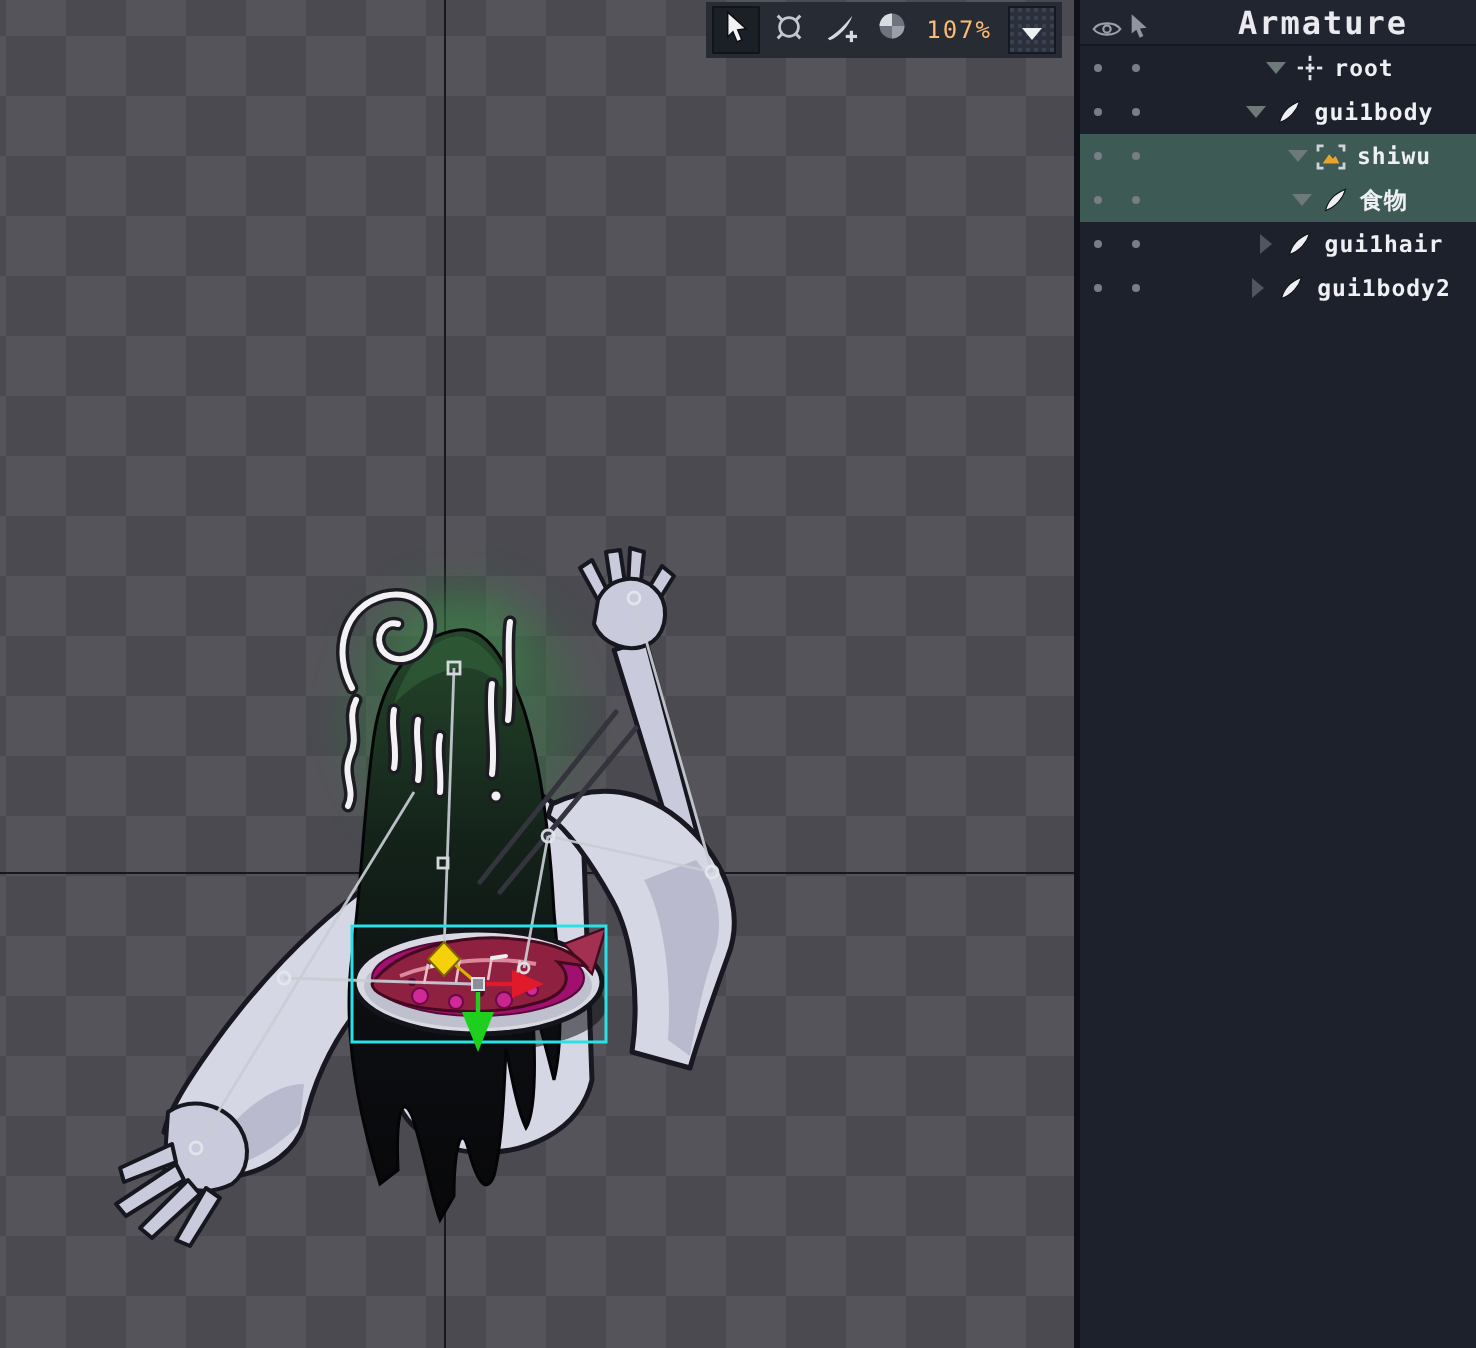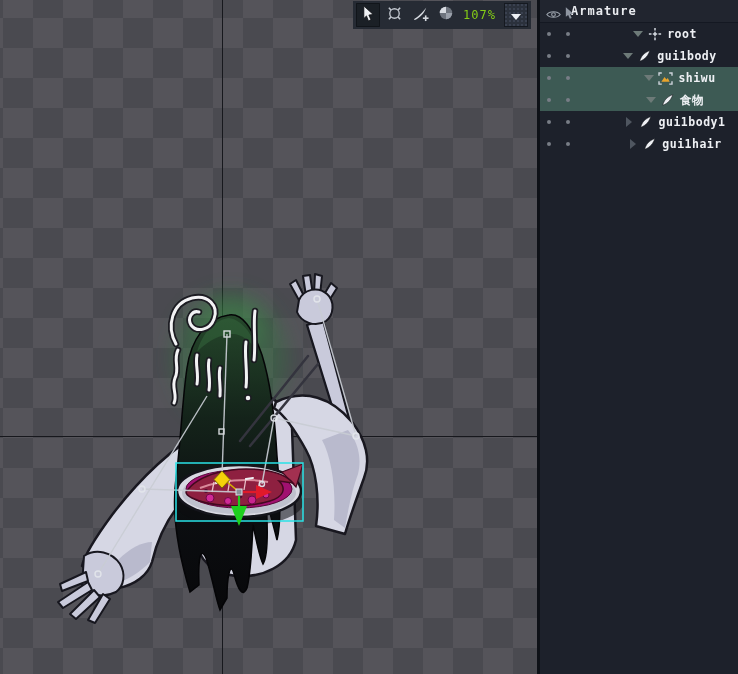--- a/index.html
+++ b/index.html
@@ -28,37 +28,37 @@
   .toolbar{
     position:absolute;top:1px;right:6px;height:28px;
     display:flex;align-items:center;
     background:#262b34;padding:0 3px 0 2px;
   }
   .tbtn{
     height:24px;min-width:24px;display:flex;align-items:center;justify-content:center;
     margin:0 1px;border-radius:1px;
   }
   .tbtn.active{background:#1b2026;box-shadow:inset 0 0 0 1px #11151a;}
-  .zoom-label{color:#84cc16;font-size:12px;padding:0 6px 0 4px;letter-spacing:1px;}
+  .zoom-label{color:#fdba74;font-size:12px;padding:0 6px 0 4px;letter-spacing:1px;}
   .dropbtn{
     height:24px;width:24px;margin-left:2px;display:flex;align-items:center;justify-content:center;
     background-color:#2b313c;
     background-image:radial-gradient(#3a4150 1px,transparent 1.2px);
     background-size:4px 4px;
     box-shadow:inset 0 0 0 1px #151920;
   }
 
   
   .divider{flex:0 0 3px;background:#0e1117;}
   .panel{flex:1;background:#1d212b;color:#eceef2;position:relative;}
   .panel-header{
     height:22px;background:#21252f;border-bottom:1px solid #141822;
     position:relative;display:flex;align-items:center;
   }
-  .panel-title{margin-left:31px;font-size:12px;font-weight:bold;letter-spacing:1px;color:#e9ebef;}
+  .panel-title{margin-left:79px;font-size:16px;font-weight:bold;letter-spacing:1px;color:#e9ebef;}
   .hicon{position:absolute;top:5px;}
   .hicon.eye{left:6px;}
   .hicon.cur{left:25px;}
 
   .row{height:22px;position:relative;display:flex;align-items:center;justify-content:center;}
   .row.hl{background:var(--hl,#3d5a54);}
   .row.sel{background:var(--sel,#36514b);}
   .dot{position:absolute;top:9px;width:4px;height:4px;border-radius:50%;background:#787d86;}
   .dot.d1{left:7px;} .dot.d2{left:26px;}
   .indent{flex:0 0 auto;}
@@ -334,29 +334,29 @@
         <div class="row">
     <span class="dot d1"></span>
     <span class="dot d2"></span>
     <span class="indent" style="width: 70px;"></span>
     <span class="twisty closed"></span>
     <span class="ricon">
             <svg viewBox="0 0 16 16" width="14" height="14">
               <path d="M2,14 C3.2,8.8 6.5,4.5 13.5,1.8 C12,7 8,12 2,14 Z" fill="#eef0f4" stroke="#0d0f14" stroke-width="0.6"></path>
             </svg>
           </span>
-    <span class="rlabel">gui1body1</span>
+    <span class="rlabel">gui1hair</span>
   </div>
         <div class="row">
     <span class="dot d1"></span>
     <span class="dot d2"></span>
     <span class="indent" style="width: 70px;"></span>
     <span class="twisty closed"></span>
     <span class="ricon">
             <svg viewBox="0 0 16 16" width="14" height="14">
               <path d="M2,14 C3.2,8.8 6.5,4.5 13.5,1.8 C12,7 8,12 2,14 Z" fill="#eef0f4" stroke="#0d0f14" stroke-width="0.6"></path>
             </svg>
           </span>
-    <span class="rlabel">gui1hair</span>
+    <span class="rlabel">gui1body2</span>
   </div>
       </div>
   </div>
 </div>
 
 </body></html>

